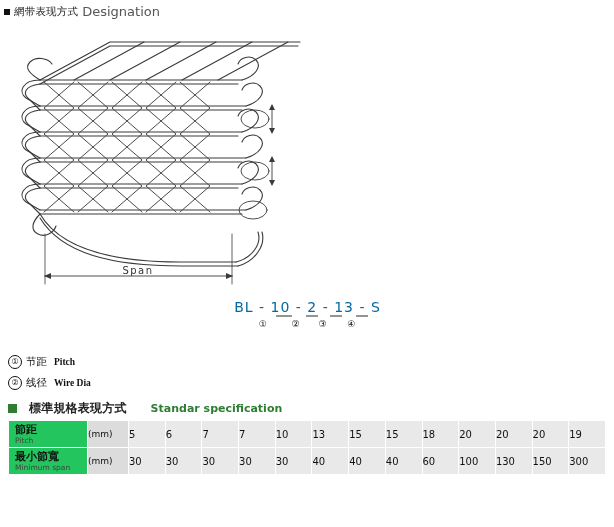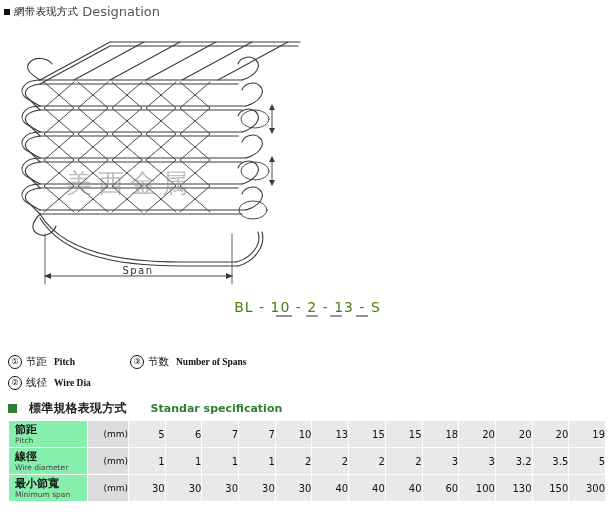--- a/index.html
+++ b/index.html
@@ -30,21 +30,21 @@
   
   #diagram{
     position:absolute;left:0;top:18px;width:614px;height:390px;
   }
   .code-line{
     position:absolute;
     left:1px;right:0;
     text-align:center;
     font-size:14px;
     letter-spacing:1px;
-    color:#4d7c0f;
+    color:#0369a1;
     font-family:"DejaVu Sans","Liberation Sans",sans-serif;
   }
   .code-row{
     position:absolute;
     left:0;right:0;
     text-align:center;
     font-size:9px;
     color:#111;
   }
   .legend{
@@ -89,27 +89,27 @@
     position:absolute;
     left:8px;top:420px;
     width:598px;
     border-collapse:collapse;
     table-layout:fixed;
   }
   table.spec td{
     border:1px solid #ffffff;
     background:#e9e9e9;
     font-size:10px;
-    text-align:right;
+    text-align:left;
     height:26px;
     padding:0;
     color:#111;
   }
   table.spec td.lbl{
-    background:#86efac;
+    background:#22c55e;
     text-align:left;
     padding-left:6px;
     width:72px;
   }
   table.spec td.unit{
     background:#dcdcdc;
     width:40px;
     font-size:9px;
   }
   .lbl .cn{display:block;font-size:11px;font-weight:bold;line-height:12px;}
@@ -202,43 +202,45 @@
 
       <line x1="45" y1="216" x2="45" y2="266" stroke-width="0.8" stroke-dasharray="0"></line>
       <line x1="232" y1="216" x2="232" y2="266" stroke-width="0.8"></line>
       <line x1="45" y1="258" x2="232" y2="258" stroke-width="0.9"></line>
       <path d="M51,255 L44,258 L51,261" fill="#3a3a3a" stroke="none"></path>
       <path d="M226,255 L233,258 L226,261" fill="#3a3a3a" stroke="none"></path>
     </g>
     <text x="138" y="256" text-anchor="middle" font-size="10" fill="#333" font-family="DejaVu Sans, Liberation Sans, sans-serif" letter-spacing="1.5">Span</text>
   </svg>
 
-  <div class="watermark">美西金属</div>
 
   <div class="code-line" style="top:281px;">BL - 10 - 2 - 13 - S</div>
 
   <svg style="position:absolute;left:0;top:296px;" width="614" height="12">
     <g stroke="#111" stroke-width="0.9">
       <line x1="276" y1="2" x2="292" y2="2"></line>
       <line x1="306" y1="2" x2="318" y2="2"></line>
       <line x1="330" y1="2" x2="342" y2="2"></line>
       <line x1="356" y1="2" x2="368" y2="2"></line>
     </g>
   </svg>
 
+  <div class="code-row" style="top:301px;">
+    <span style="display:inline-block;width:14px;">①</span>
+    <span style="display:inline-block;width:14px;margin-left:16px;">②</span>
+    <span style="display:inline-block;width:14px;margin-left:10px;">③</span>
+    <span style="display:inline-block;width:14px;margin-left:12px;">④</span>
+  </div>
 
   
   <div class="legend" style="left:8px;top:337px;">
     <span class="num">①</span><span class="cn">节距</span><span class="en">Pitch</span>
   </div>
   <div class="legend" style="left:8px;top:358px;">
     <span class="num">②</span><span class="cn">线径</span><span class="en">Wire Dia</span>
-  </div>
-  <div class="legend" style="left:130px;top:337px;">
-    <span class="num">③</span><span class="cn">节数</span><span class="en">Number of Spans</span>
   </div>
 </div>
 
 <div class="sec-title" id="spec-title">
   <span class="sq"></span><span class="cn">標準規格表現方式</span><span class="en">Standar specification</span>
 </div>
 
 <table class="spec">
   <tbody>
     <tr>
@@ -256,40 +258,20 @@
       <td>15</td>
       <td>15</td>
       <td>18</td>
       <td>20</td>
       <td>20</td>
       <td>20</td>
       <td>19</td>
     </tr>
     <tr>
       <td class="lbl">
-        <span class="cn">線徑</span>
-        <span class="en">Wire diameter</span>
-      </td>
-      <td class="unit">(mm)</td>
-      <td>1</td>
-      <td>1</td>
-      <td>1</td>
-      <td>1</td>
-      <td>2</td>
-      <td>2</td>
-      <td>2</td>
-      <td>2</td>
-      <td>3</td>
-      <td>3</td>
-      <td>3.2</td>
-      <td>3.5</td>
-      <td>5</td>
-    </tr>
-    <tr>
-      <td class="lbl">
         <span class="cn">最小節寬</span>
         <span class="en">Minimum span</span>
       </td>
       <td class="unit">(mm)</td>
       <td>30</td>
       <td>30</td>
       <td>30</td>
       <td>30</td>
       <td>30</td>
       <td>40</td>

